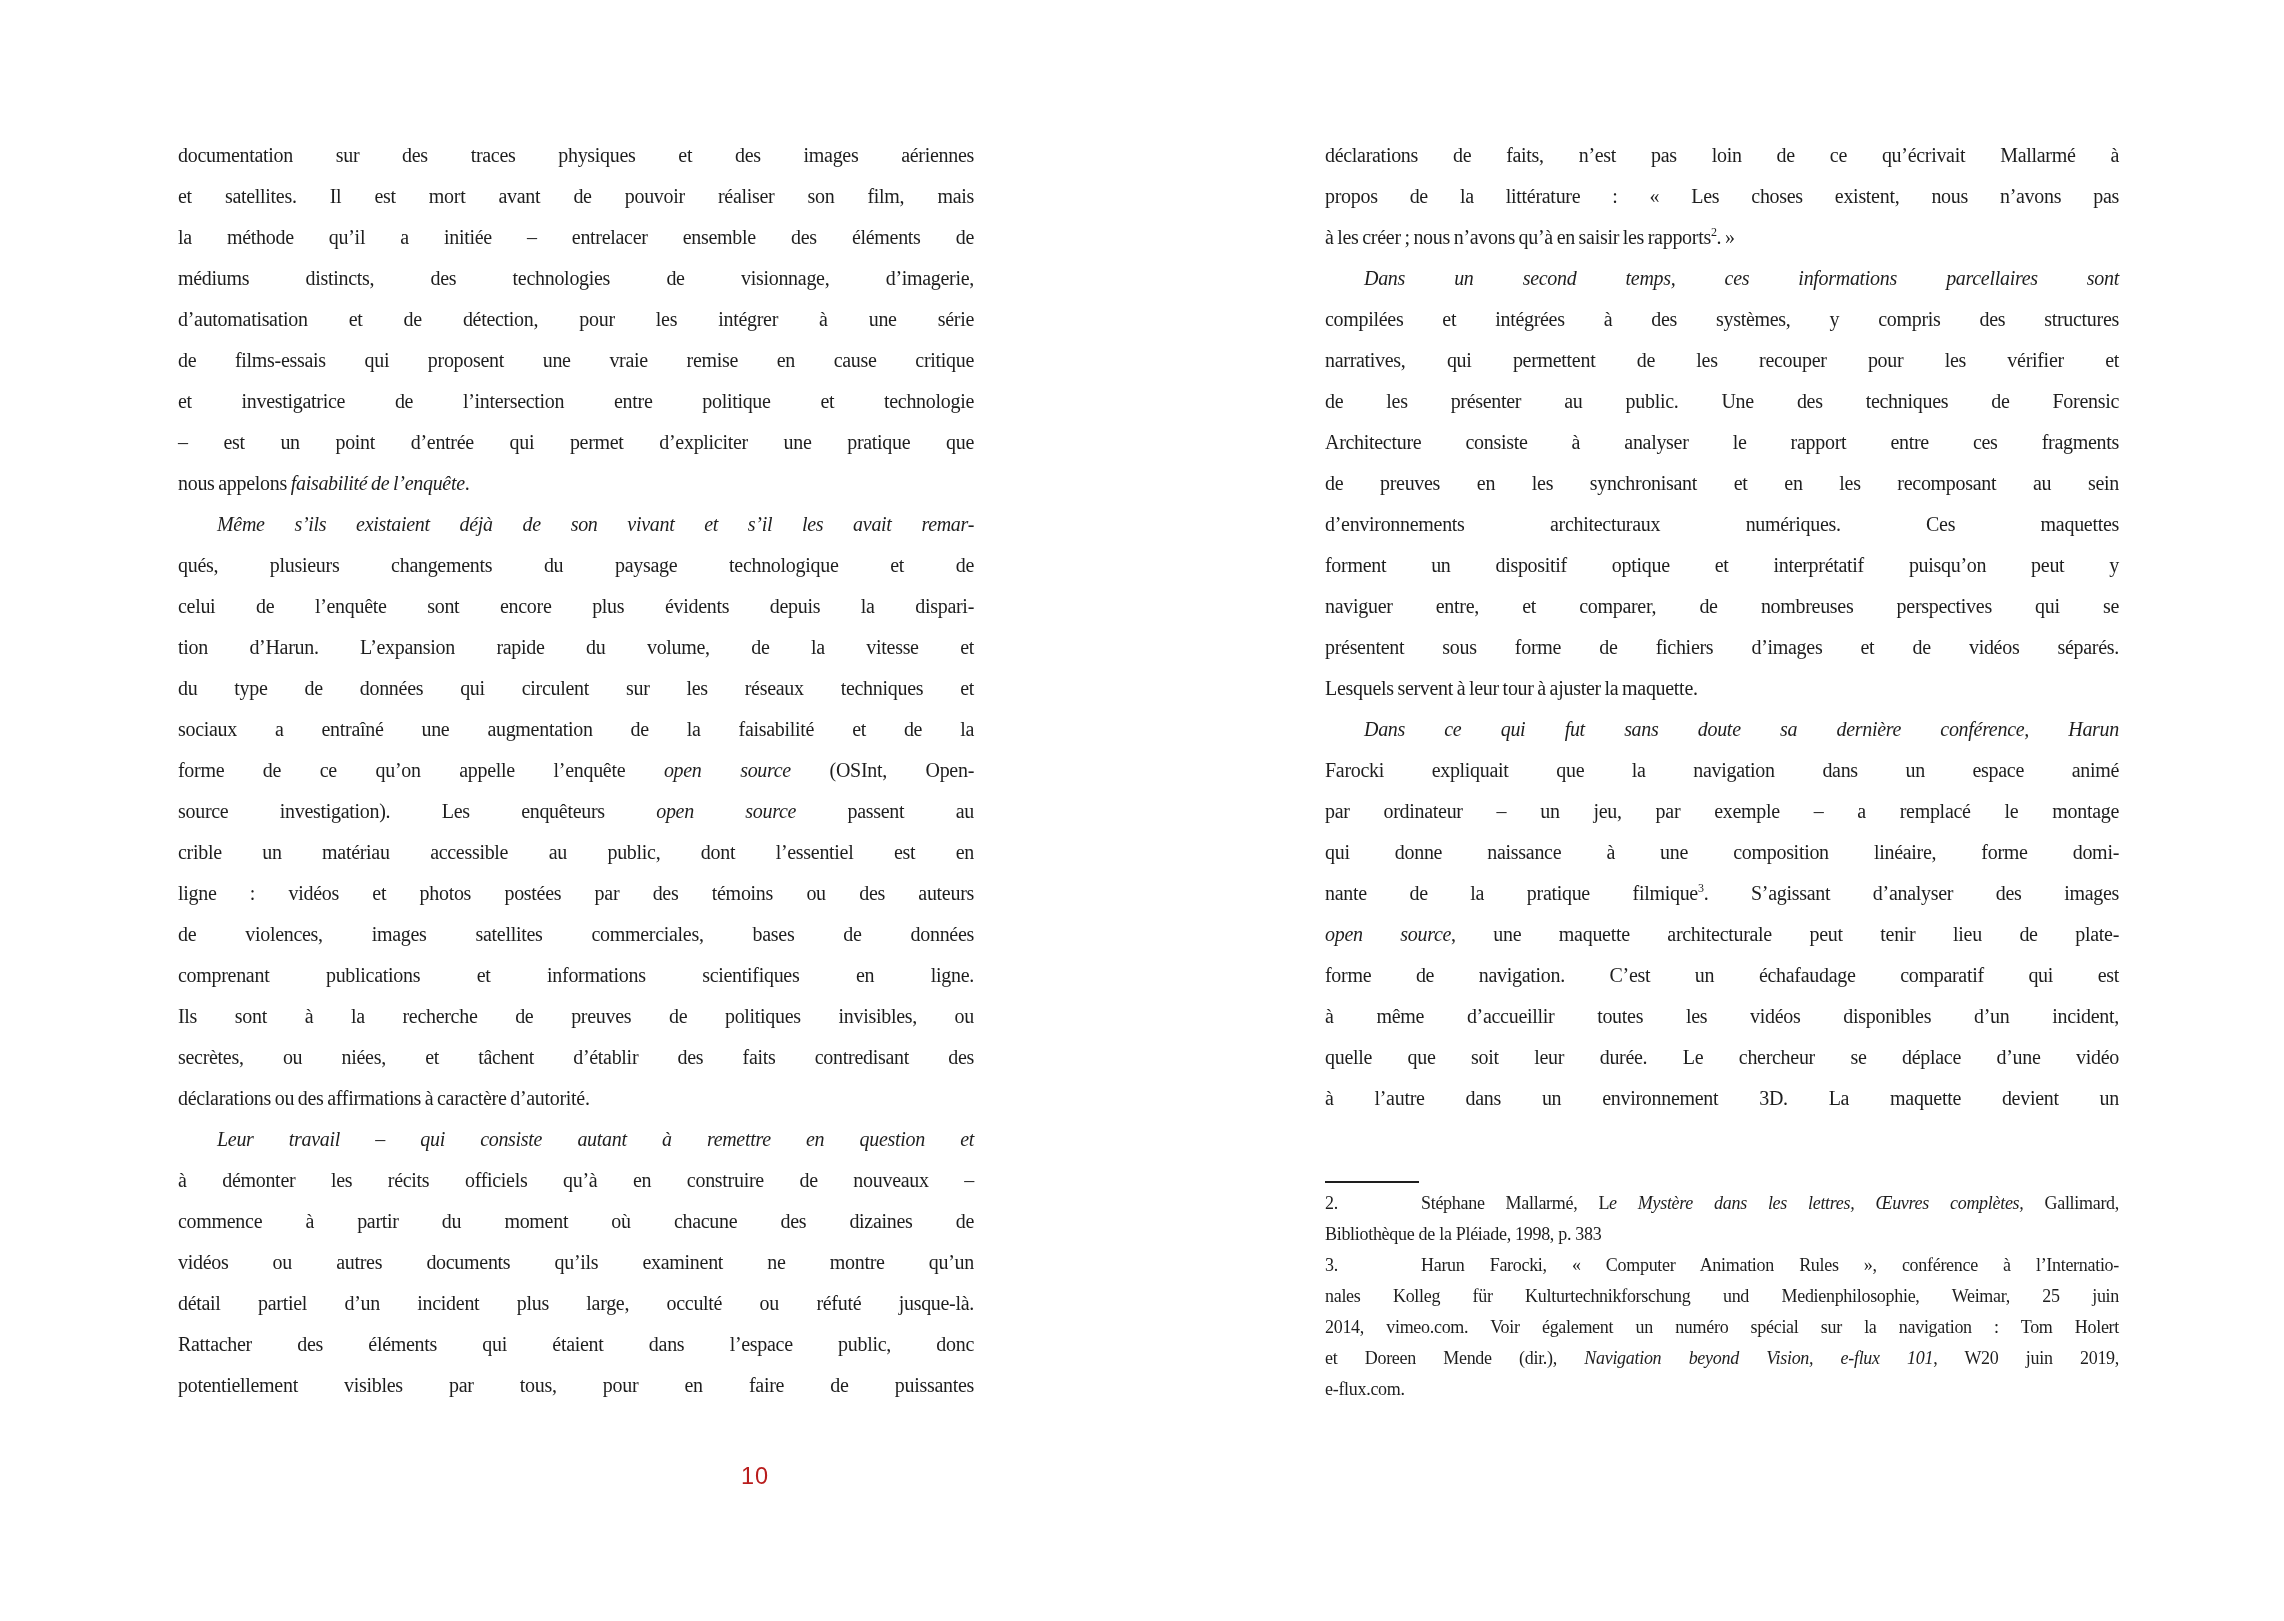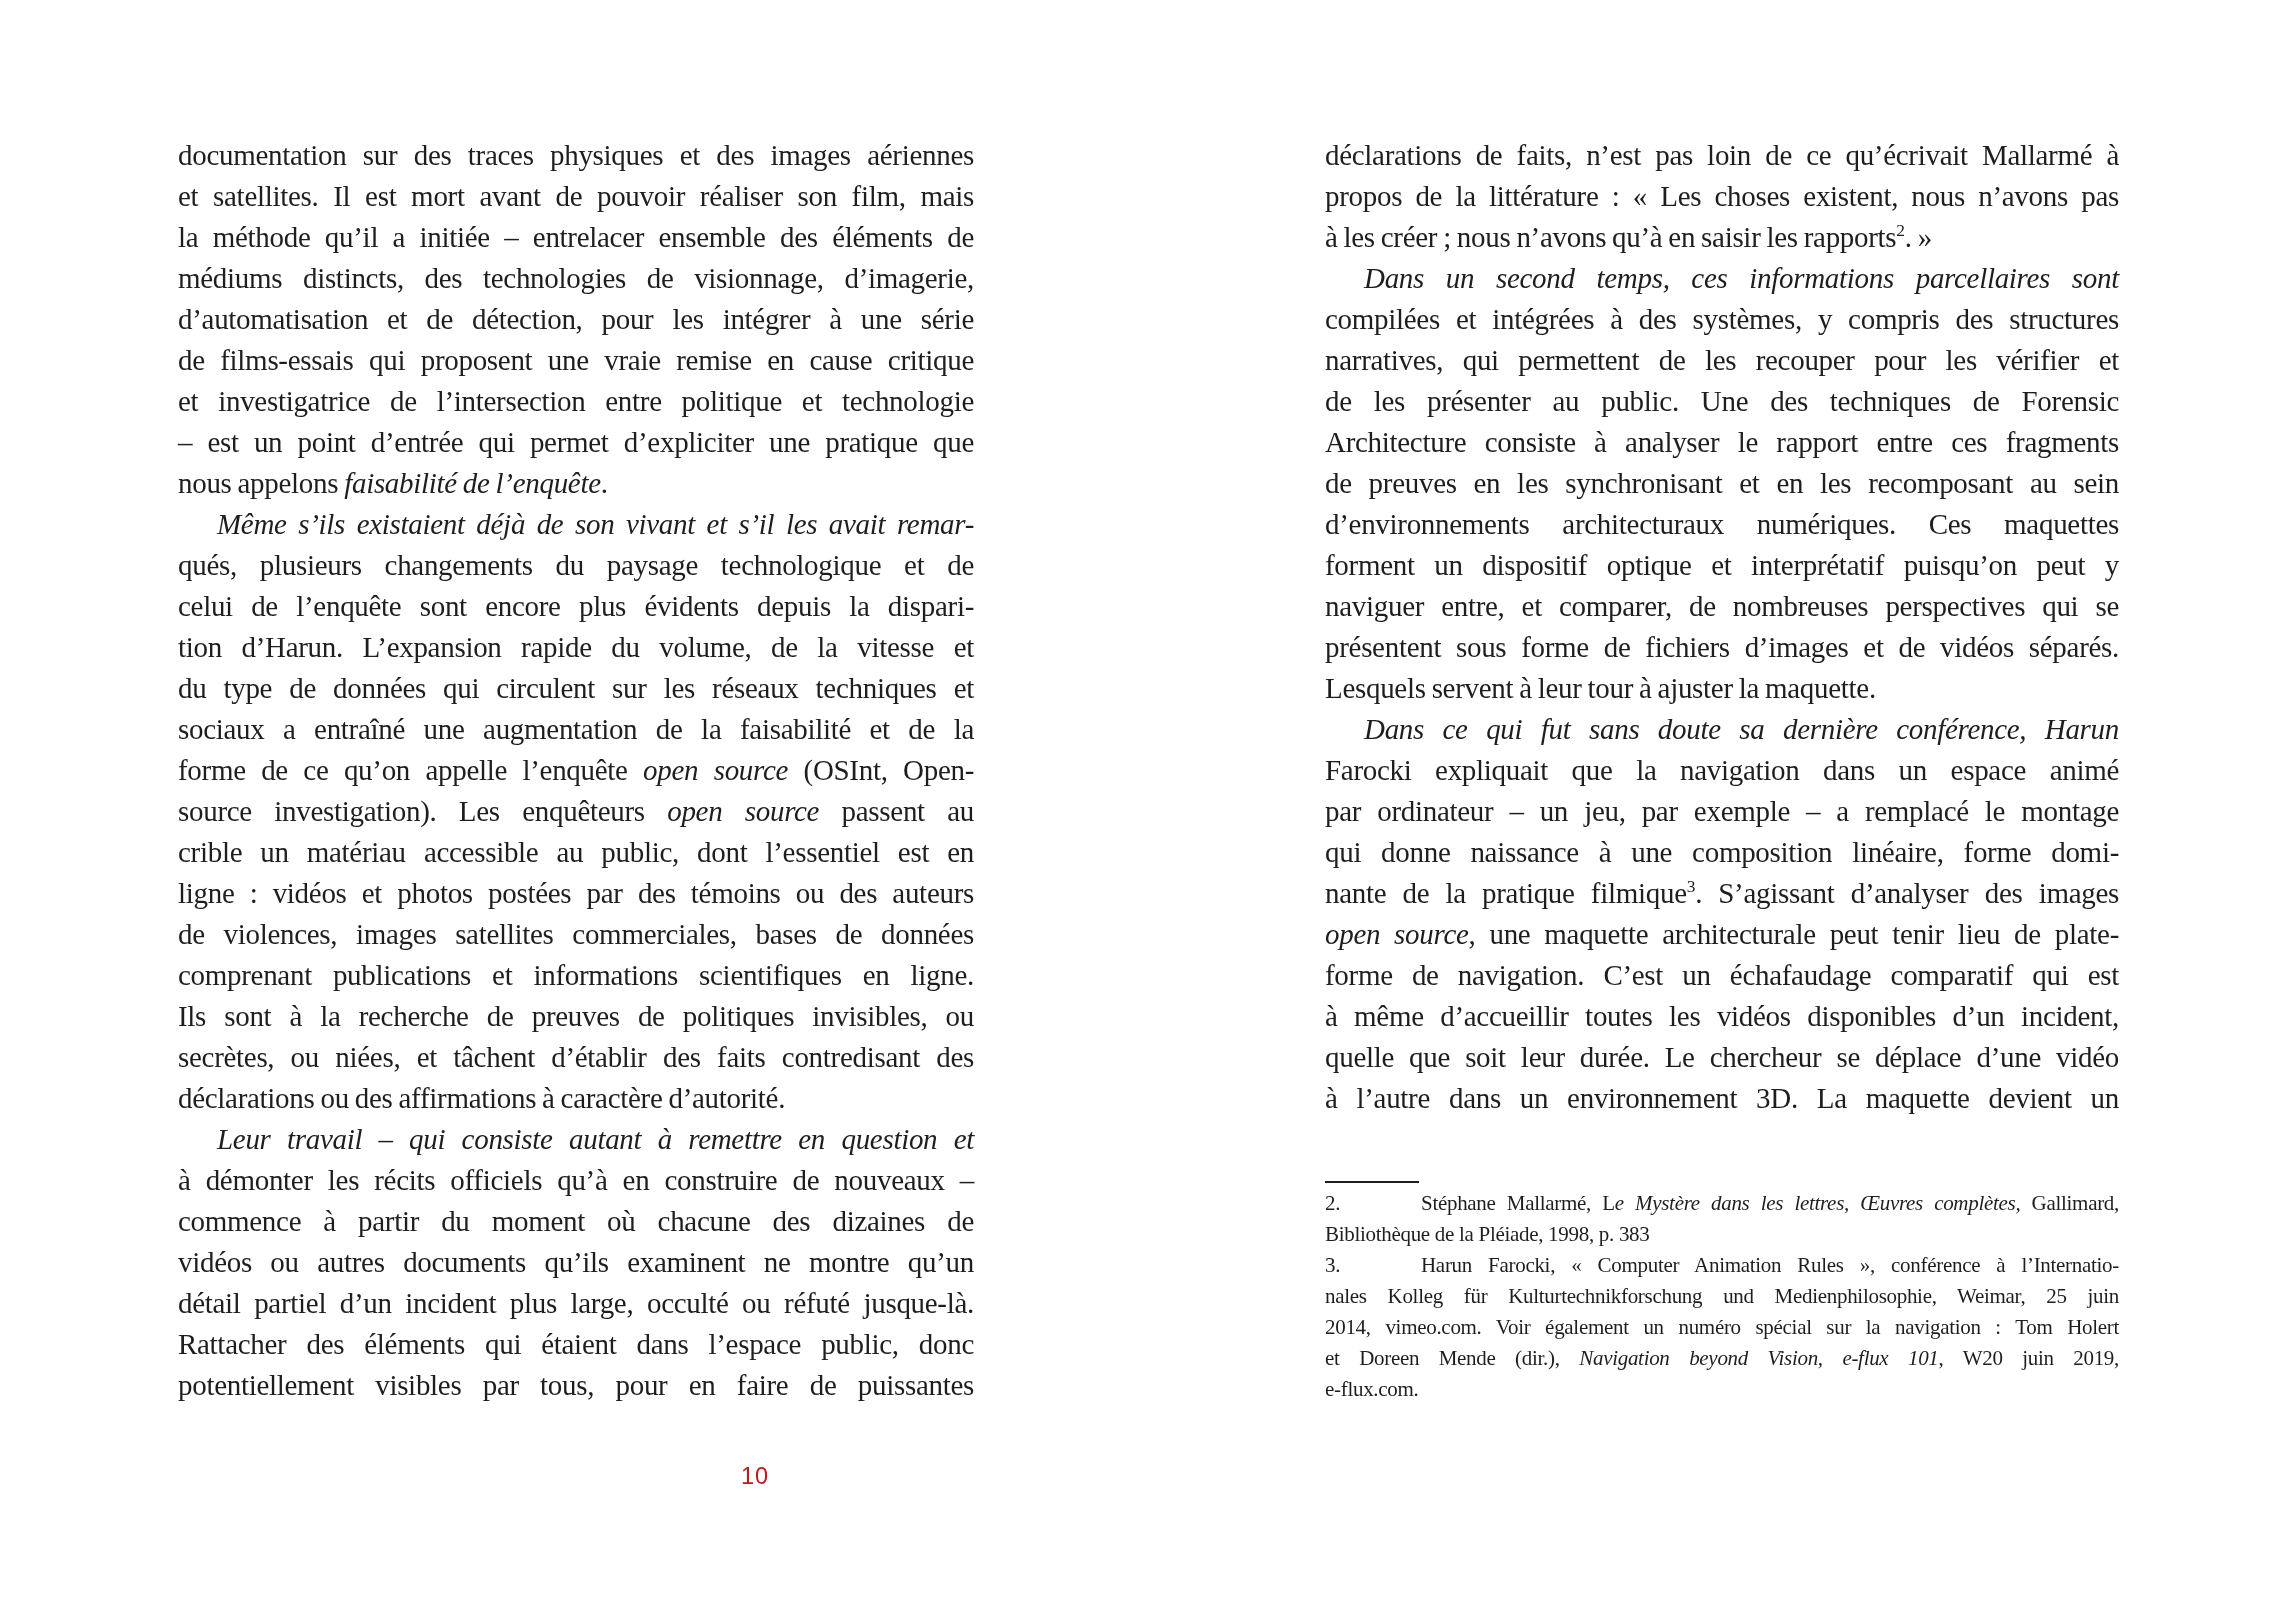--- a/index.html
+++ b/index.html
@@ -2,29 +2,29 @@
 <html><head>
 <meta charset="utf-8">
 <style>
   html, body { margin:0; padding:0; background:#ffffff; }
   body { width:2285px; height:1621px; position:relative; overflow:hidden; color:#1e1e1e;
          font-family:"Liberation Serif", "DejaVu Serif", serif; }
   .page { position:absolute; top:0; height:1621px; }
   #left { left:178px; width:796px; }
   #right { left:1325px; width:794px; }
   .body-lines { position:absolute; left:0; top:135px; width:100%; }
-  .ln { display:block; height:41px; line-height:41px; font-size:29px; white-space:nowrap;
+  .ln { display:block; height:41px; line-height:41px; font-size:20px; white-space:nowrap;
         text-align:justify; text-align-last:justify; letter-spacing:-0.3px; word-spacing:-1px; }
   .ln.last { text-align-last:left; }
   .ln.indent { text-indent:39px;font-style:italic; }
   .ln i { font-style:italic; }
   sup { font-size:60%; line-height:0; vertical-align:super; }
   .fn-rule { position:absolute; left:0; top:1181px; width:94px; height:0; border-top:2px solid #1e1e1e; }
   .fn-lines { position:absolute; left:0; top:1188px; width:100%; }
-  .fl { display:block; height:31px; line-height:31px; font-size:21px; white-space:nowrap;
+  .fl { display:block; height:31px; line-height:31px; font-size:18px; white-space:nowrap;
         text-align:justify; text-align-last:justify; letter-spacing:-0.3px; }
   .fl.last { text-align-last:left; }
   .fl .num { display:inline-block; width:96px; text-align:left; }
   .pnum { position:absolute; top:1463px; font-size:23.5px; font-family:"Liberation Sans", "DejaVu Sans", sans-serif;
           font-weight:300; color:#b91c1c; letter-spacing:1px; }
   #pnum-left { left:563px; }
 </style>
 </head>
 <body>
 

